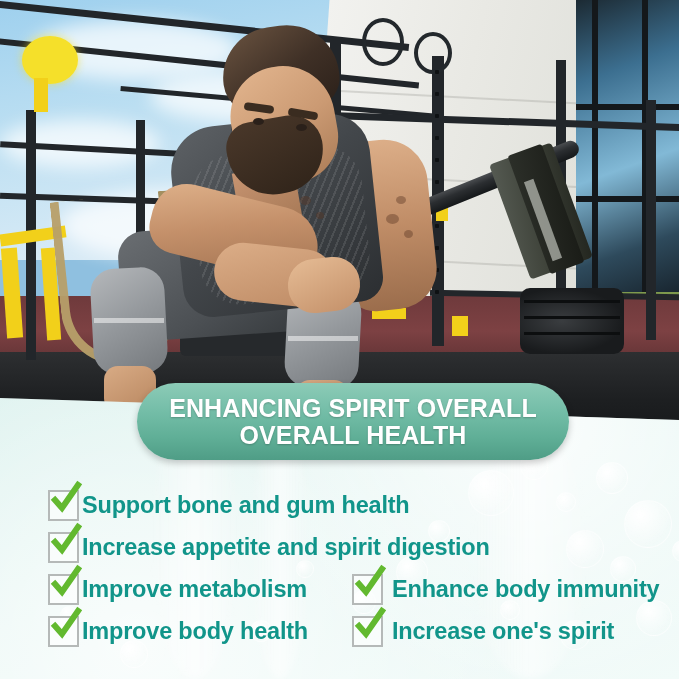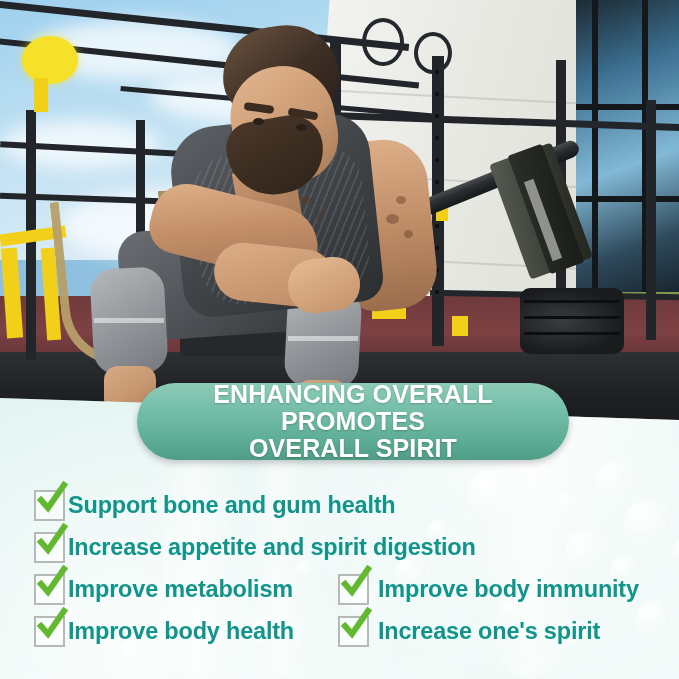--- a/index.html
+++ b/index.html
@@ -455,21 +455,21 @@
   .benefits {
     position: absolute;
     left: 0;
     top: 484px;
     width: 679px;
   }
   .benefit-row {
     display: flex;
     align-items: center;
     height: 42px;
-    padding-left: 34px;
+    padding-left: 48px;
     text-align: center;
   }
   .benefit-item {
     display: flex;
     align-items: center;
   }
   .benefit-item.col2 { margin-left: 8px; }
 
   .checkbox {
     position: relative;
@@ -639,22 +639,22 @@
     <div class="bub" style="left:560px; top:620px; width:28px; height:28px"></div>
     <div class="bub" style="left:500px; top:600px; width:18px; height:18px"></div>
     <div class="bub" style="left:250px; top:620px; width:20px; height:20px"></div>
     <div class="bub" style="left:120px; top:640px; width:26px; height:26px"></div>
     <div class="bub" style="left:60px;  top:606px; width:16px; height:16px"></div>
     <div class="bub" style="left:672px; top:540px; width:20px; height:20px"></div>
   </div>
 
   <div class="title-pill">
     <div class="title-text">
-      <span>ENHANCING OVERALL PROMOTES</span><br>
-      <span>OVERALL SPIRIT</span>
+      <span>ENHANCING SPIRIT OVERALL</span><br>
+      <span>OVERALL HEALTH</span>
     </div>
   </div>
 
   <div class="benefits">
 
     <div class="benefit-row">
       <div class="benefit-item col1">
         <span class="checkbox">
           <svg class="tick" viewBox="0 0 30 32">
             <path d="M4 17 L11 25 L27 2" fill="none" stroke="#62b92f" stroke-width="6" stroke-linecap="square" stroke-linejoin="miter"></path>
@@ -683,21 +683,21 @@
           </svg>
         </span>
         <span class="benefit-label">Improve metabolism</span>
       </div>
       <div class="benefit-item col2">
         <span class="checkbox">
           <svg class="tick" viewBox="0 0 30 32">
             <path d="M4 17 L11 25 L27 2" fill="none" stroke="#62b92f" stroke-width="6" stroke-linecap="square" stroke-linejoin="miter"></path>
           </svg>
         </span>
-        <span class="benefit-label" style="margin-left:6px">Improve body immunity</span>
+        <span class="benefit-label" style="margin-left:6px">Enhance body immunity</span>
       </div>
     </div>
 
     <div class="benefit-row row-2col">
       <div class="benefit-item col1">
         <span class="checkbox">
           <svg class="tick" viewBox="0 0 30 32">
             <path d="M4 17 L11 25 L27 2" fill="none" stroke="#62b92f" stroke-width="6" stroke-linecap="square" stroke-linejoin="miter"></path>
           </svg>
         </span>

